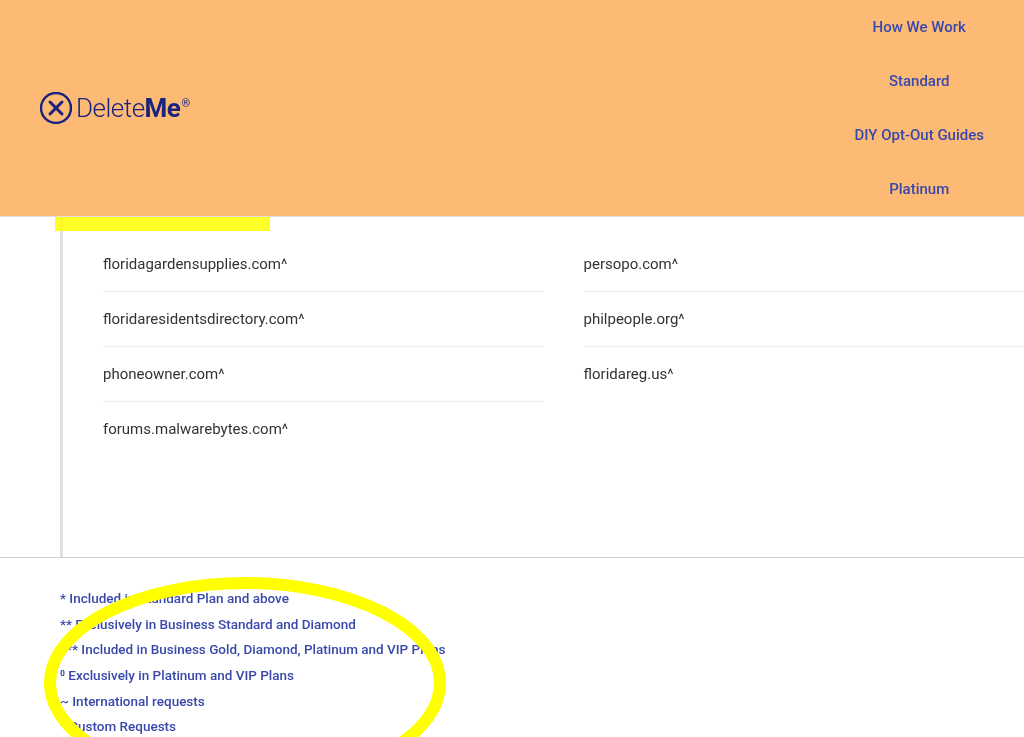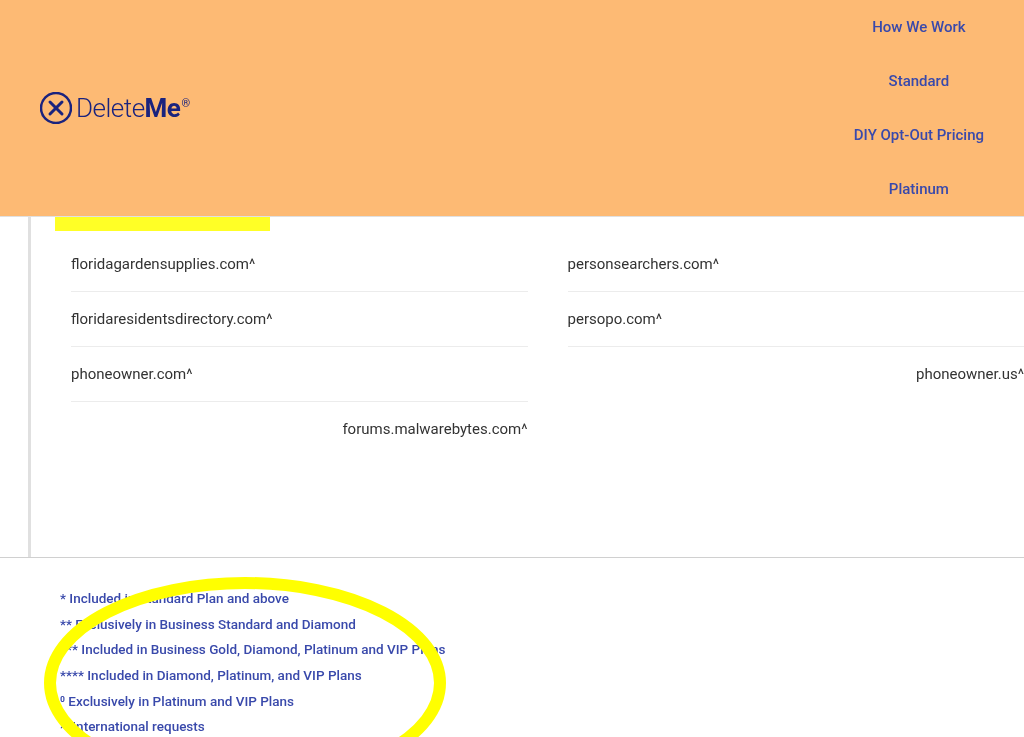--- a/index.html
+++ b/index.html
@@ -73,21 +73,21 @@
       text-decoration: none;
       color: #3949ab;
       font-size: 15px;
       font-weight: 500;
     }
 
     
     .main-content {
       display: flex;
       border-left: 3px solid #e0e0e0;
-      margin-left: 28px;
+      margin-left: 60px;
       margin-right: 0;
       padding-top: 10px;
       padding-bottom: 10px;
       min-height: 340px;
     }
 
     .domain-list {
       display: flex;
       width: 100%;
       padding: 10px 0 10px 0;
@@ -102,21 +102,20 @@
 
     .domain-item {
       font-size: 15px;
       color: #333;
       padding: 18px 0 18px 0;
       border-bottom: 1px solid #ececec;
     }
 
     .domain-item:last-child {
       border-bottom: none;
-      text-align: right;
     }
 
     
     .separator {
       border: none;
       border-top: 1px solid #d0d0d0;
       margin: 0;
     }
 
     
@@ -149,56 +148,55 @@
         <line x1="22" y1="10" x2="10" y2="22" stroke="#1a237e" stroke-width="3" stroke-linecap="round"></line>
       </svg>
     </span>
     <span class="logo-text">
       <span style="font-weight:300;">Delete</span><span class="me">Me</span><span class="logo-sup">®</span>
     </span>
   </a>
   <nav>
     <a href="#">How We Work</a>
     <a href="#">Standard</a>
-    <a href="#">DIY Opt-Out Pricing</a>
+    <a href="#">DIY Opt-Out Guides</a>
     <a href="#">Platinum</a>
   </nav>
 </header>
 
 <div class="top-section" style="position:relative;">
   <div style="position:absolute;left:55px;top:0;height:14px;width:215px;background:#ffff00;opacity:0.85;z-index:1;"></div>
   <div class="main-content">
     <div class="domain-list">
 
       <div class="domain-col">
         <div class="domain-item">floridagardensupplies.com^</div>
         <div class="domain-item">floridaresidentsdirectory.com^</div>
         <div class="domain-item">phoneowner.com^</div>
         <div class="domain-item">forums.malwarebytes.com^</div>
       </div>
 
       <div class="domain-col">
-        <div class="domain-item">personsearchers.com^</div>
         <div class="domain-item">persopo.com^</div>
-        <div class="domain-item">phoneowner.us^</div>
+        <div class="domain-item">philpeople.org^</div>
+        <div class="domain-item">floridareg.us^</div>
       </div>
     </div>
   </div>
 </div>
 
 <hr class="separator">
 
 <div class="footnotes-section" style="position:relative;">
 
   <svg style="position:absolute;top:10px;left:40px;width:420px;height:220px;pointer-events:none;z-index:10;" viewBox="0 0 420 220" fill="none" xmlns="http://www.w3.org/2000/svg">
     <ellipse cx="205" cy="115" rx="195" ry="100" stroke="#ffff00" stroke-width="12" fill="none"></ellipse>
   </svg>
 
   <div style="position:relative;z-index:1;">
     <div class="footnote-line">* Included in Standard Plan and above</div>
     <div class="footnote-line">** Exclusively in Business Standard and Diamond</div>
     <div class="footnote-line">*** Included in Business Gold, Diamond, Platinum and VIP Plans</div>
-    <div class="footnote-line">**** Included in Diamond, Platinum, and VIP Plans</div>
     <div class="footnote-line">⁰ Exclusively in Platinum and VIP Plans</div>
     <div class="footnote-line">~ International requests</div>
     <div class="footnote-line">^ Custom Requests</div>
   </div>
 </div>
 
 </body></html>

